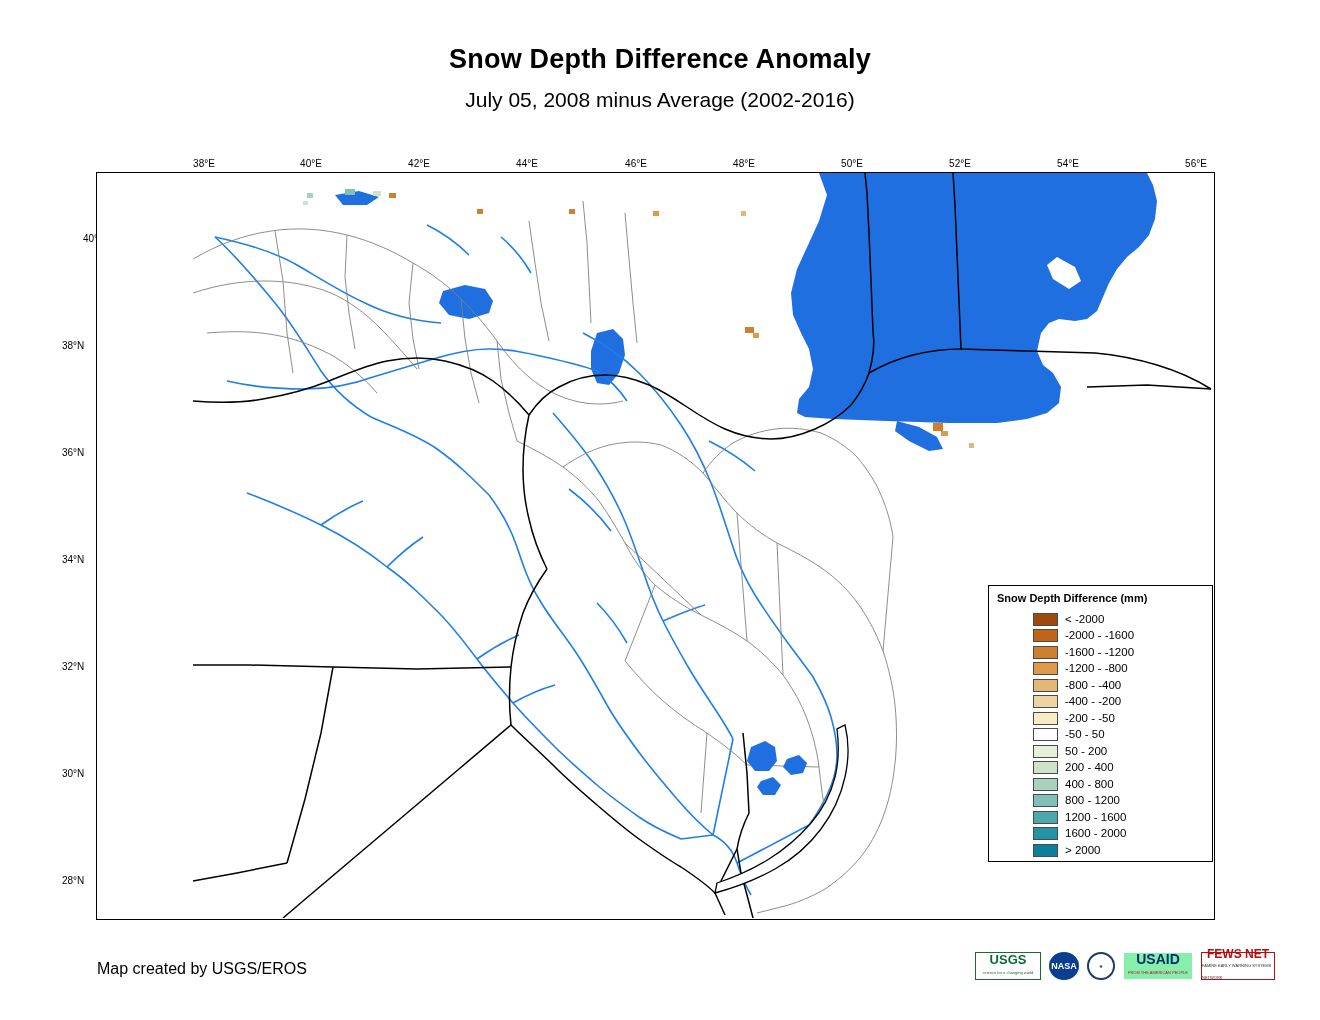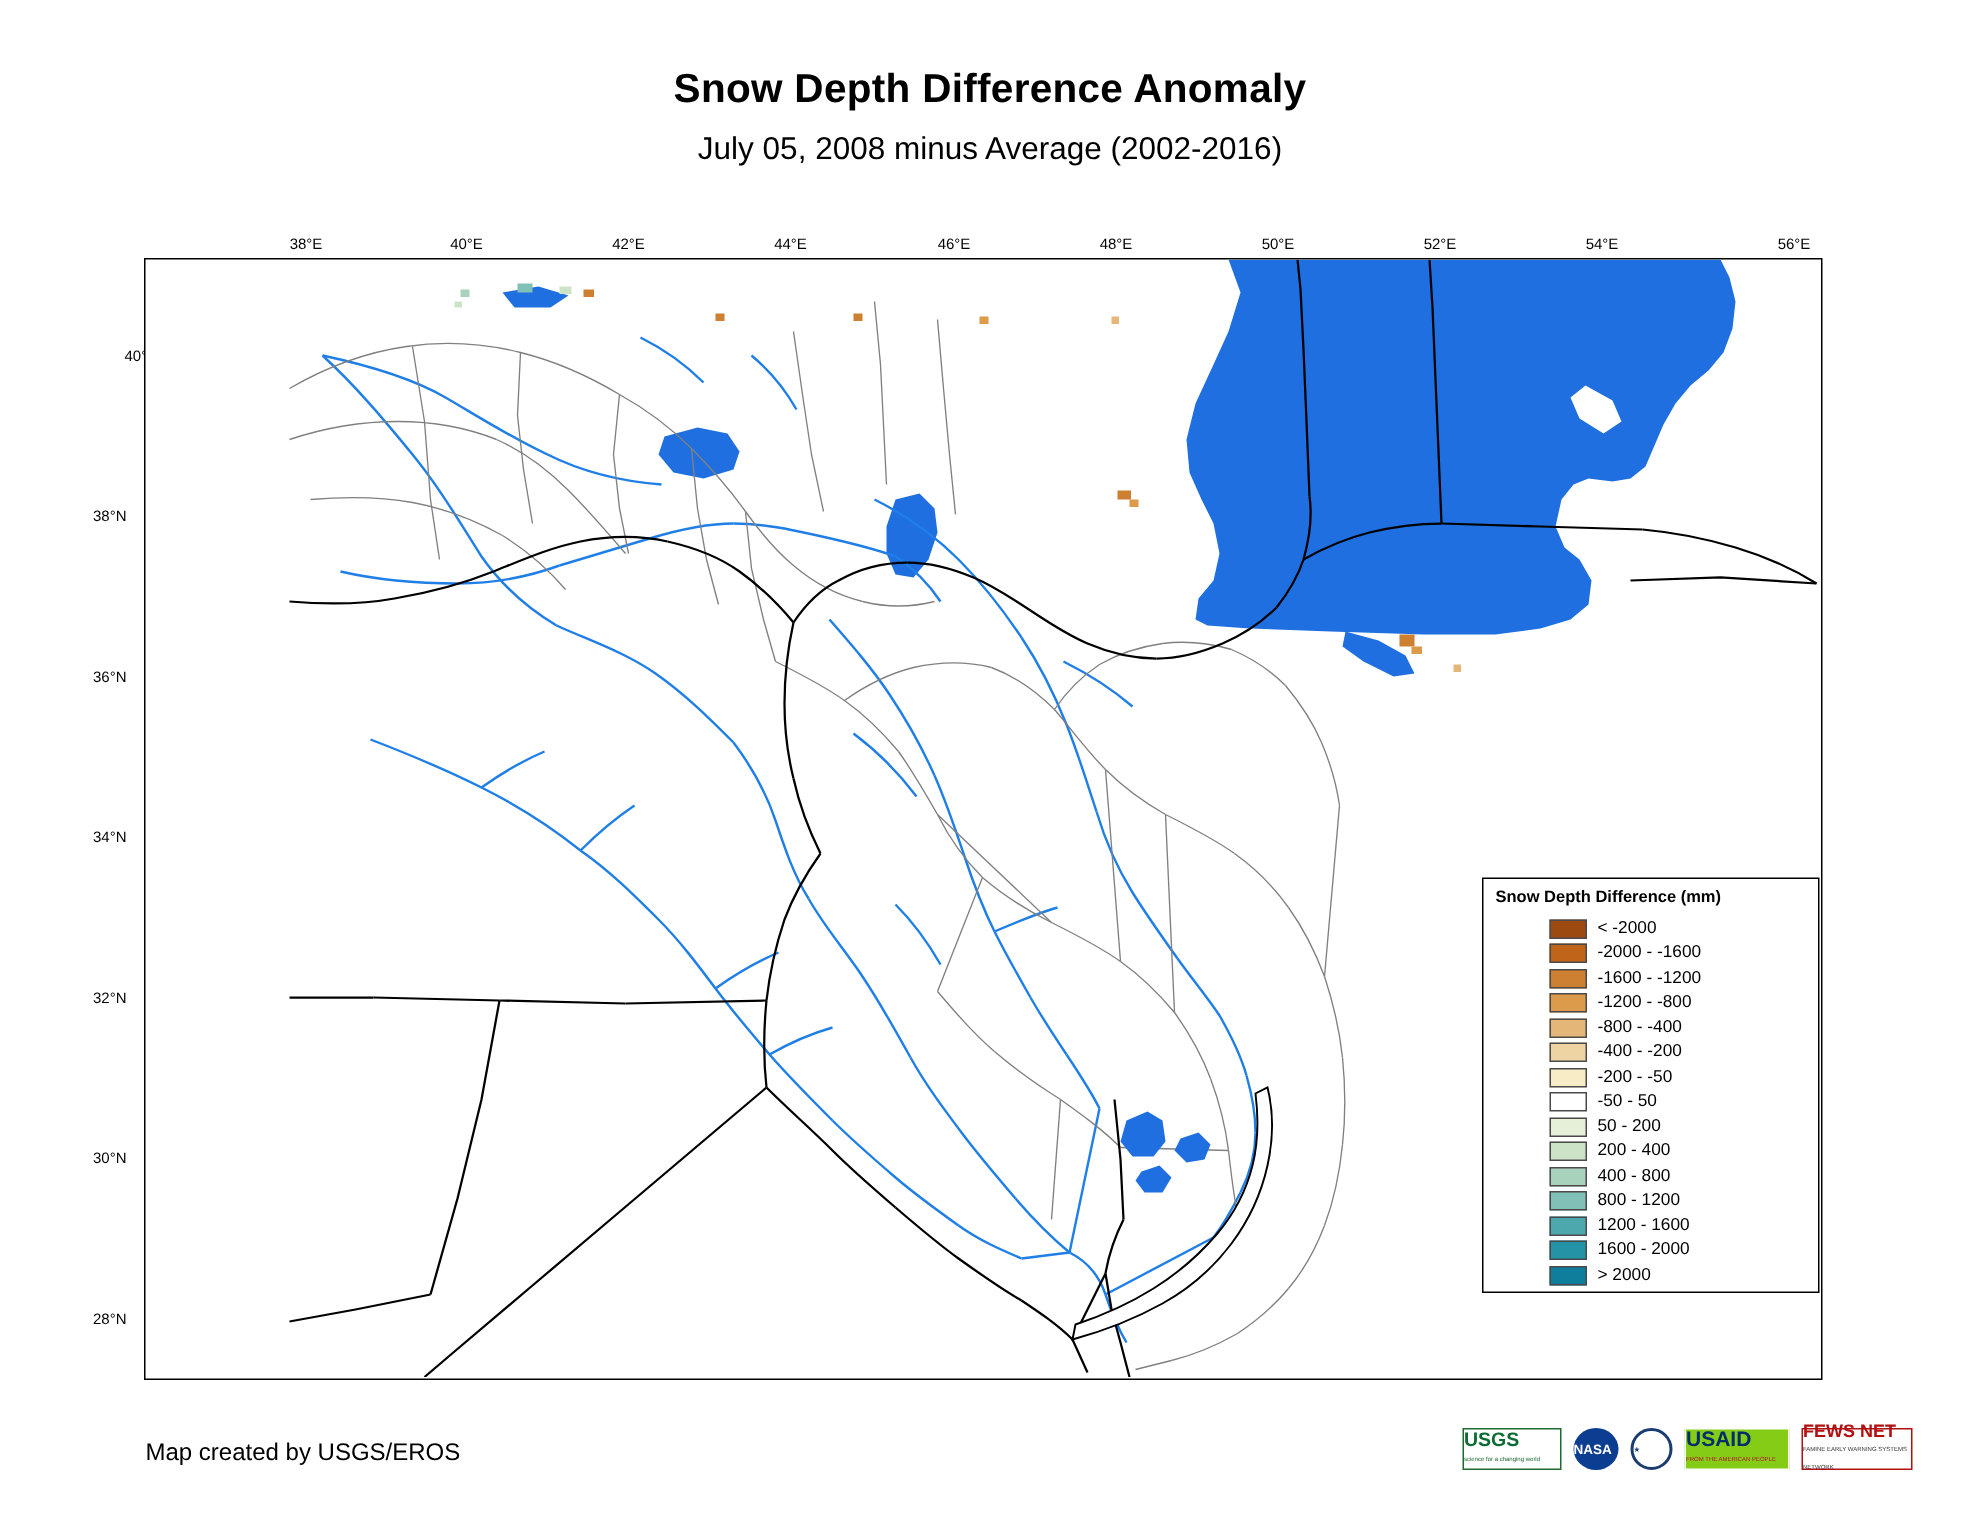--- a/index.html
+++ b/index.html
@@ -117,21 +117,21 @@
     position: absolute;
     left: 975px;
     top: 952px;
     display: flex;
     align-items: center;
     gap: 8px;
   }
   .logo {
     display: flex;
     flex-direction: column;
-    align-items: flex-start;
+    align-items: center;
     justify-content: center;
     box-sizing: border-box;
   }
   .logo-usgs {
     width: 66px;
     height: 28px;
     border: 1px solid #1d6b2f;
     background: #ffffff;
     font-size: 13px;
     font-weight: bold;
@@ -155,21 +155,21 @@
     border: 2px solid #1b3c70;
     background: #ffffff;
     font-size: 5px;
     color: #1b3c70;
     text-align: center;
   }
   .logo-usaid {
     width: 70px;
     height: 28px;
     border: 1px solid #ffffff;
-    background: #84cc16;
+    background: #86efac;
     color: #002f6c;
     font-size: 14px;
     font-weight: bold;
     line-height: 14px;
   }
   .logo-usaid .sub { font-size: 4px; font-weight: normal; color: #ba0c2f; }
   .logo-fews {
     width: 74px;
     height: 28px;
     border: 1px solid #b11111;

